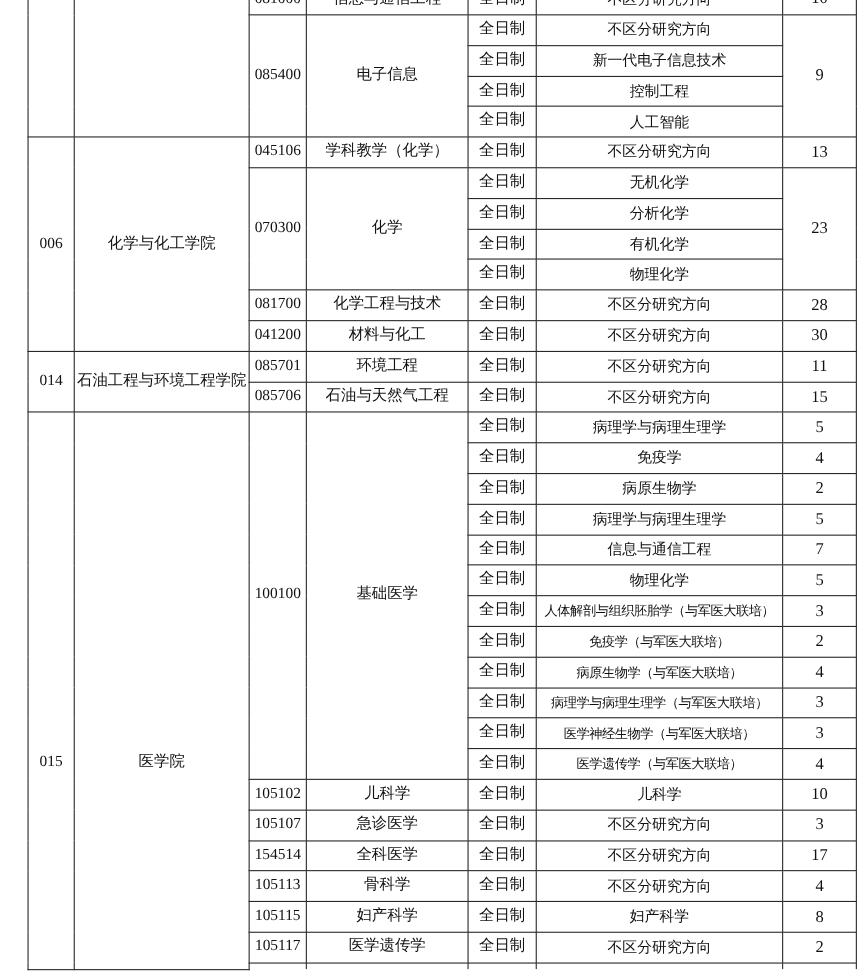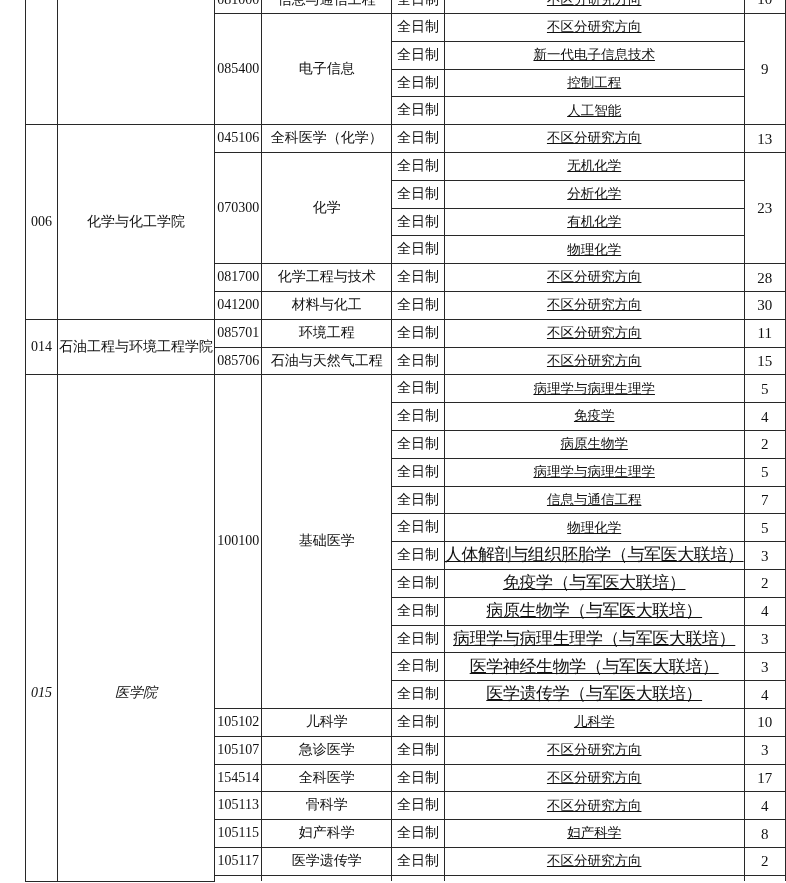--- a/index.html
+++ b/index.html
@@ -11,24 +11,24 @@
     font-family:"Liberation Serif","DejaVu Serif",serif;
     font-size:14px;line-height:1.2;color:#111;
     padding:0;overflow:hidden;white-space:nowrap;
   }
   tr{height:27.8px;}
   tr.cut{height:13px;}
   tr.cut td{border-top:none;}
   tr.pb{height:6px;}
   tr.pb td{border-bottom:none;}
   .lift{display:block;margin-top:-14px;line-height:27px;}
-  td.dir{font-size:13.5px;text-decoration:underline;}
-  td.small{font-size:17px;letter-spacing:-0.4px;}
+  td.dir{font-size:13.5px;}
+  td.small{font-size:12px;letter-spacing:-0.4px;}
   td.num{font-size:15px;}
-  td.push{padding-top:130px;font-style:italic;}
+  td.push{padding-top:130px;}
 </style>
 </head>
 <body>
 
 <div class="table-wrap">
 <table>
 <colgroup>
   <col style="width:42px">
         <col style="width:159px">
         <col style="width:52px">
@@ -76,21 +76,21 @@
   </tr>
   <tr>
     <td>全日制</td>
     <td class="dir">人工智能</td>
   </tr>
 
   <tr>
     <td rowspan="7">006</td>
     <td rowspan="7">化学与化工学院</td>
     <td>045106</td>
-    <td>全科医学（化学）</td>
+    <td>学科教学（化学）</td>
     <td>全日制</td>
     <td class="dir">不区分研究方向</td>
     <td class="num">13</td>
   </tr>
   <tr>
     <td rowspan="4">070300</td>
     <td rowspan="4">化学</td>
     <td>全日制</td>
     <td class="dir">无机化学</td>
     <td rowspan="4" class="num">23</td>

